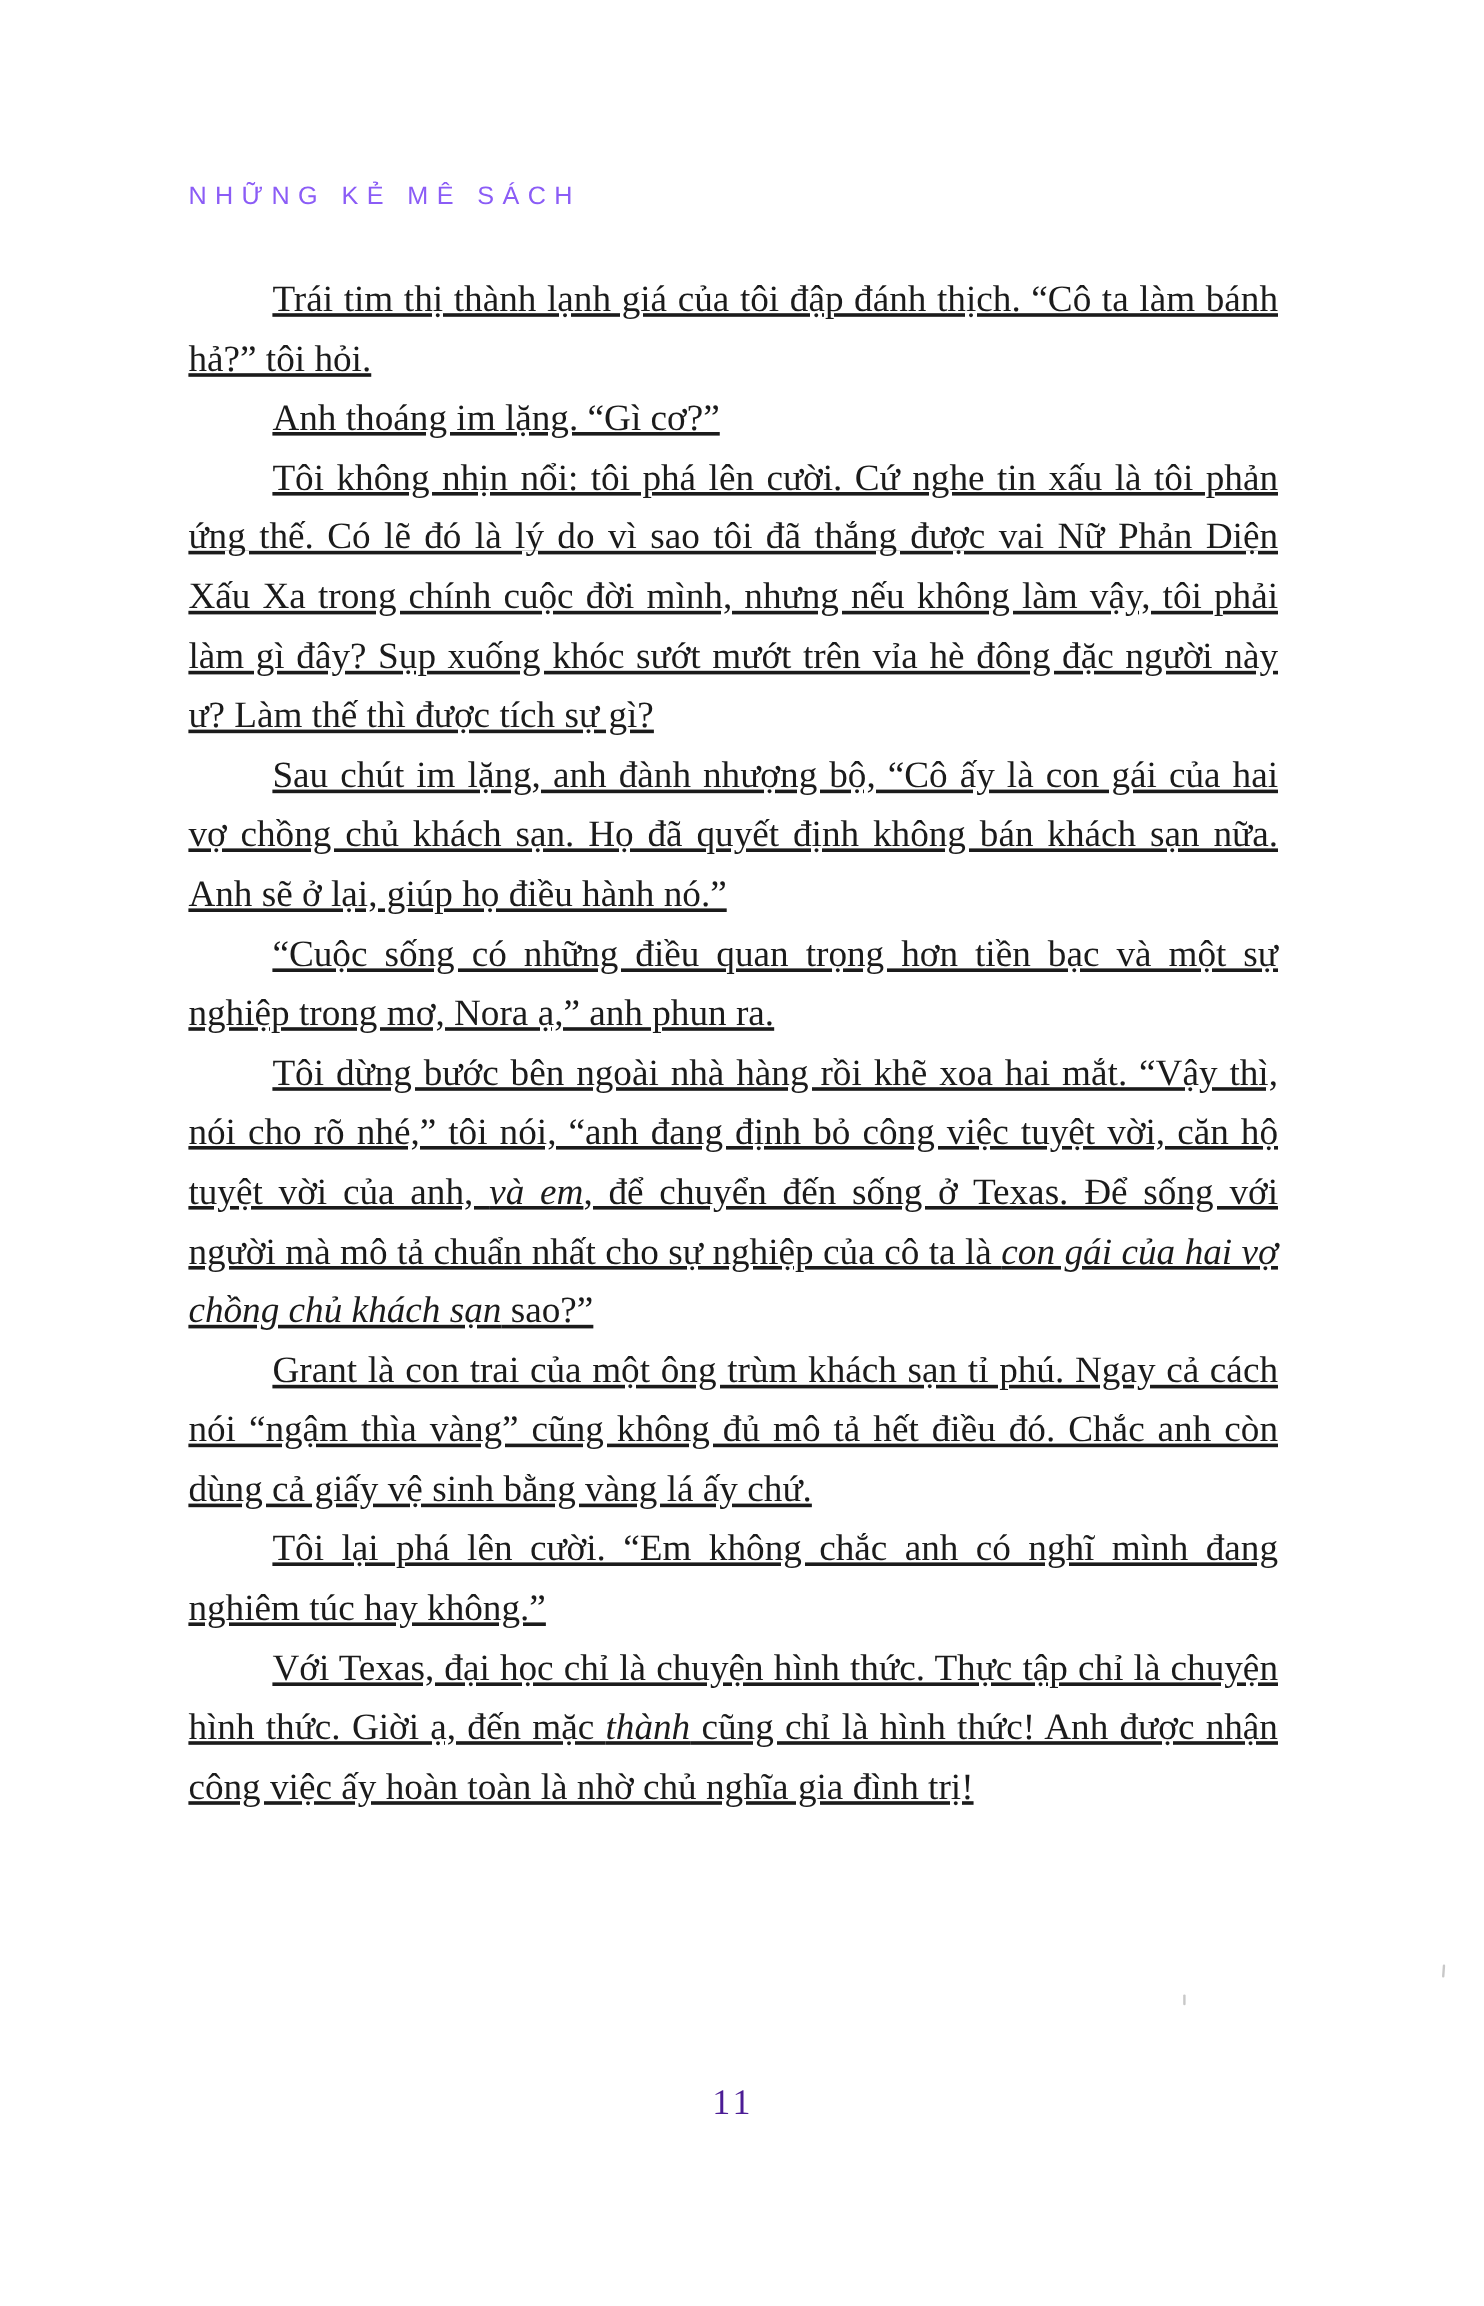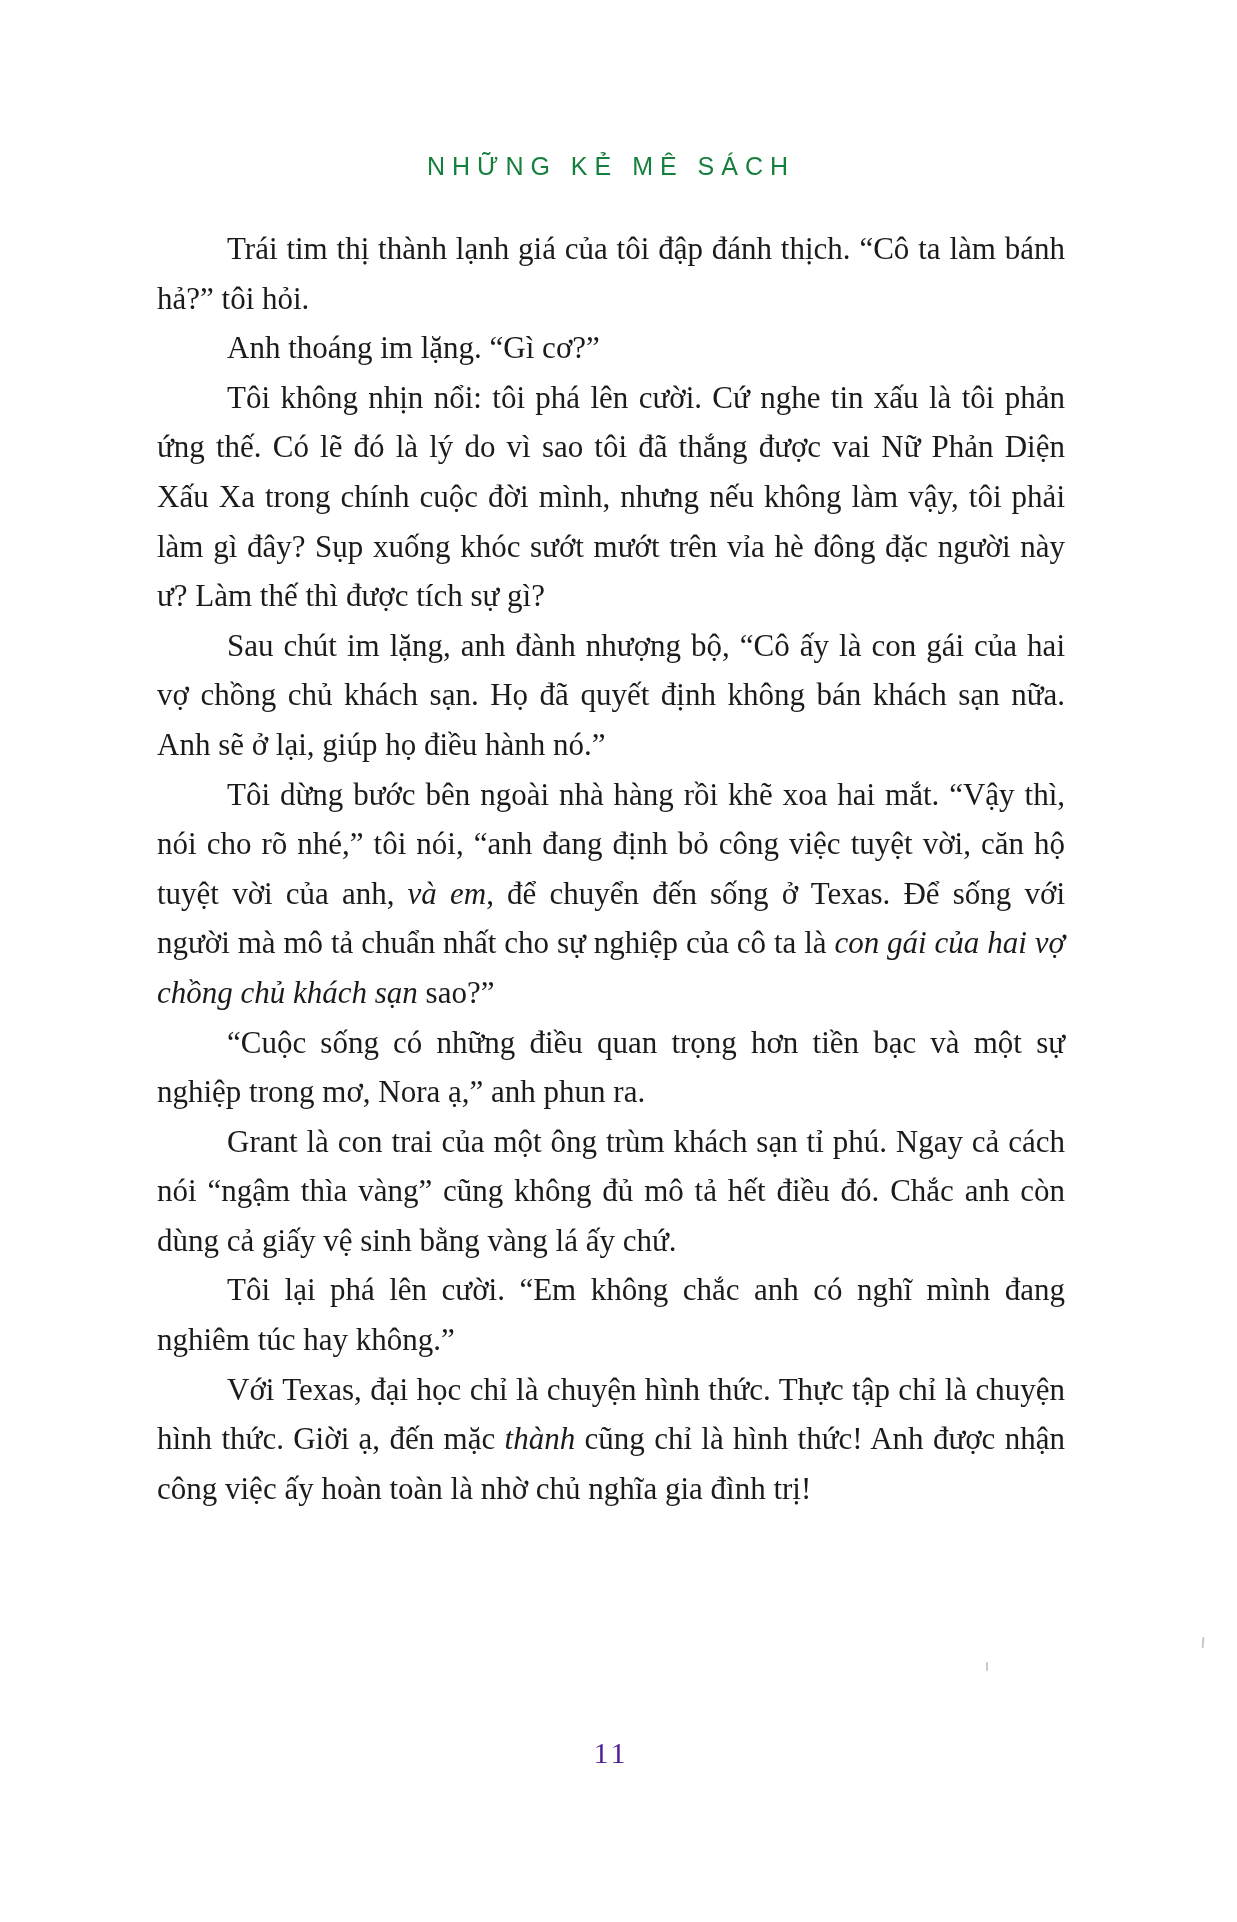--- a/index.html
+++ b/index.html
@@ -14,43 +14,43 @@
     margin: 0 auto;
     background: #ffffff;
     overflow: hidden;
     font-family: "Liberation Serif", serif;
   }
   .running-head {
     position: absolute;
     left: 157px;
     top: 152px;
     width: 908px;
-    text-align: center;
     font-family: "Liberation Sans", sans-serif;
-    font-size: 25px;
+    font-size: 21px;
     font-weight: 400;
     letter-spacing: 7px;
-    color: #15803d;
+    color: #8b5cf6;
     white-space: nowrap;
   }
   .body-text {
     position: absolute;
     left: 157px;
     top: 224px;
     width: 908px;
     font-family: "Liberation Serif", serif;
     font-size: 31px;
     line-height: 49.6px;
     color: #1b1b1b;
   }
   .para {
     margin: 0;
     text-indent: 70px;
     text-align: justify;
     text-justify: inter-word;
+    text-decoration: underline;
   }
   .para em {
     font-style: italic;
   }
   .page-number {
     position: absolute;
     left: 157px;
     top: 1736px;
     width: 908px;
     text-align: center;
@@ -85,22 +85,22 @@
 
 <div class="page">
 
   <div class="running-head">NHỮNG KẺ MÊ SÁCH</div>
 
   <div class="body-text">
       <p class="para"><span>Trái tim thị thành lạnh giá của tôi đập đánh thịch. “Cô ta làm bánh hả?” tôi hỏi.</span></p>
       <p class="para"><span>Anh thoáng im lặng. “Gì cơ?”</span></p>
       <p class="para"><span>Tôi không nhịn nổi: tôi phá lên cười. Cứ nghe tin xấu là tôi phản ứng thế. Có lẽ đó là lý do vì sao tôi đã thắng được vai Nữ Phản Diện Xấu Xa trong chính cuộc đời mình, nhưng nếu không làm vậy, tôi phải làm gì đây? Sụp xuống khóc sướt mướt trên vỉa hè đông đặc người này ư? Làm thế thì được tích sự gì?</span></p>
       <p class="para"><span>Sau chút im lặng, anh đành nhượng bộ, “Cô ấy là con gái của hai vợ chồng chủ khách sạn. Họ đã quyết định không bán khách sạn nữa. Anh sẽ ở lại, giúp họ điều hành nó.”</span></p>
+      <p class="para"><span>“Cuộc sống có những điều quan trọng hơn tiền bạc và một sự nghiệp trong mơ, Nora ạ,” anh phun ra.</span></p>
       <p class="para"><span>Tôi dừng bước bên ngoài nhà hàng rồi khẽ xoa hai mắt. “Vậy thì, nói cho rõ nhé,” tôi nói, “anh đang định bỏ công việc tuyệt vời, căn hộ tuyệt vời của anh, </span><em>và em</em><span>, để chuyển đến sống ở Texas. Để sống với người mà mô tả chuẩn nhất cho sự nghiệp của cô ta là </span><em>con gái của hai vợ chồng chủ khách sạn</em><span> sao?”</span></p>
-      <p class="para"><span>“Cuộc sống có những điều quan trọng hơn tiền bạc và một sự nghiệp trong mơ, Nora ạ,” anh phun ra.</span></p>
       <p class="para"><span>Grant là con trai của một ông trùm khách sạn tỉ phú. Ngay cả cách nói “ngậm thìa vàng” cũng không đủ mô tả hết điều đó. Chắc anh còn dùng cả giấy vệ sinh bằng vàng lá ấy chứ.</span></p>
       <p class="para"><span>Tôi lại phá lên cười. “Em không chắc anh có nghĩ mình đang nghiêm túc hay không.”</span></p>
       <p class="para"><span>Với Texas, đại học chỉ là chuyện hình thức. Thực tập chỉ là chuyện hình thức. Giời ạ, đến mặc </span><em>thành</em><span> cũng chỉ là hình thức! Anh được nhận công việc ấy hoàn toàn là nhờ chủ nghĩa gia đình trị!</span></p>
     </div>
 
   <div class="page-number">11</div>
 
   <div class="artifact artifact-1"></div>
   <div class="artifact artifact-2"></div>
 

